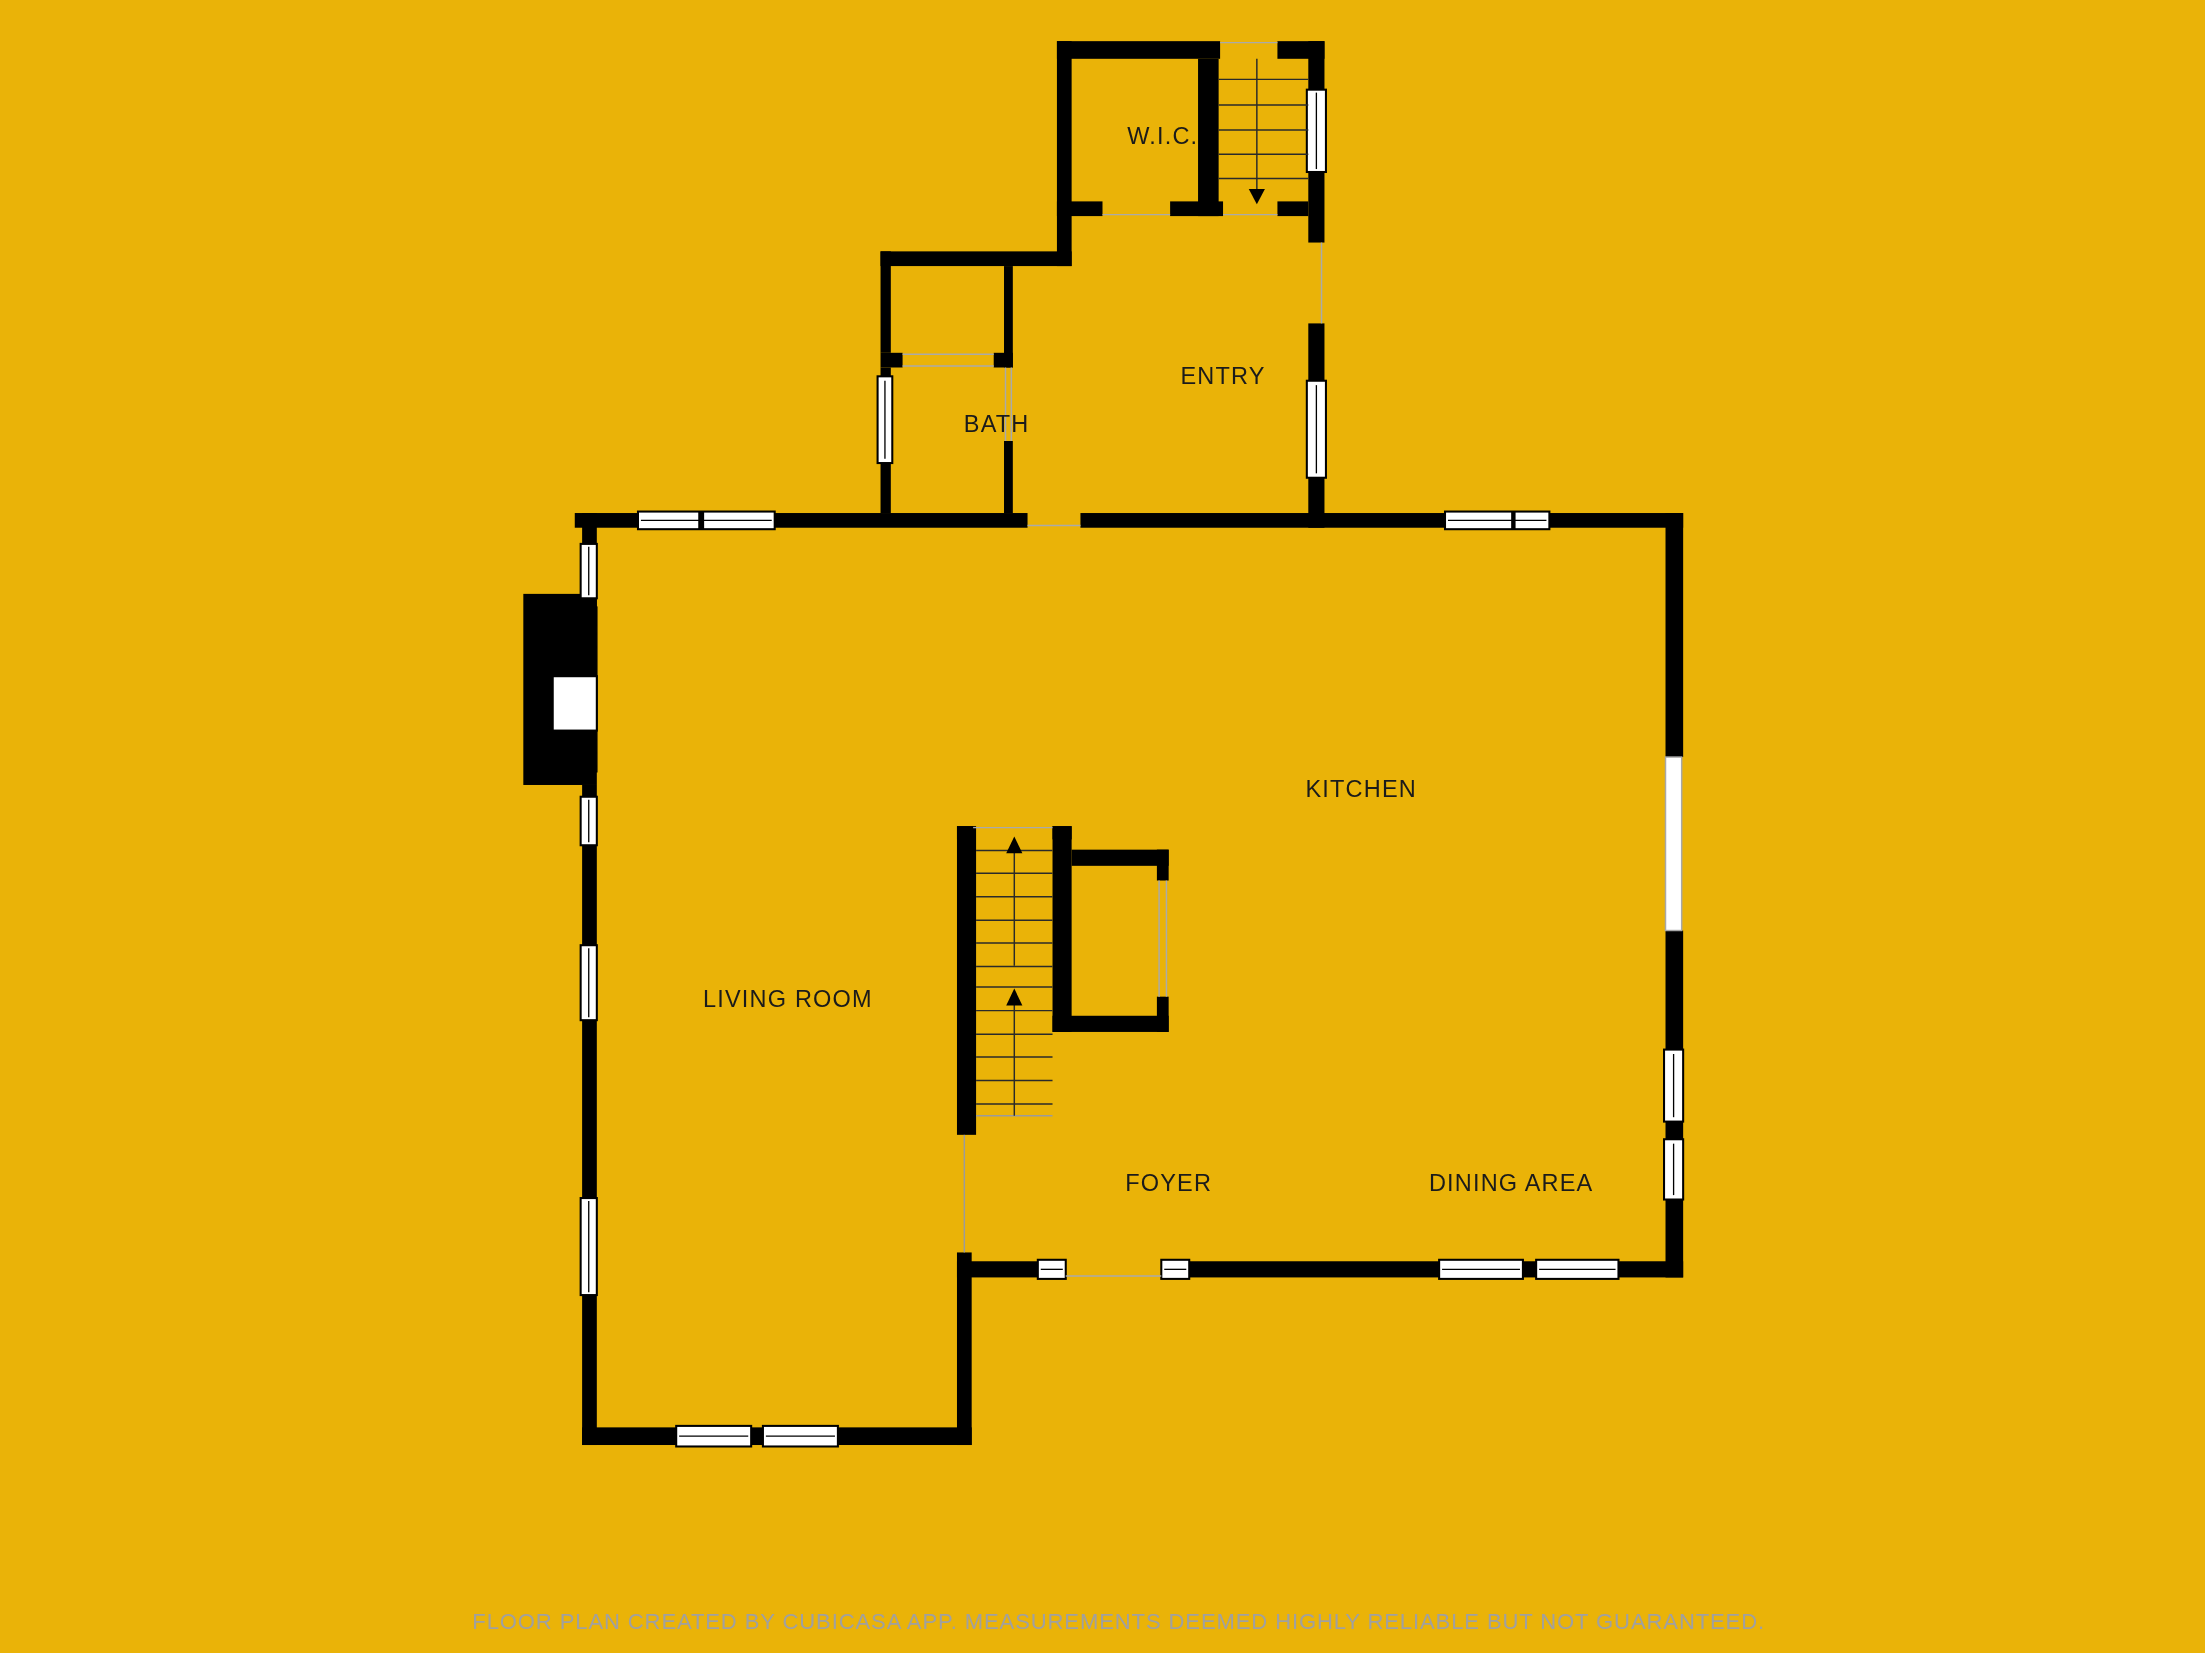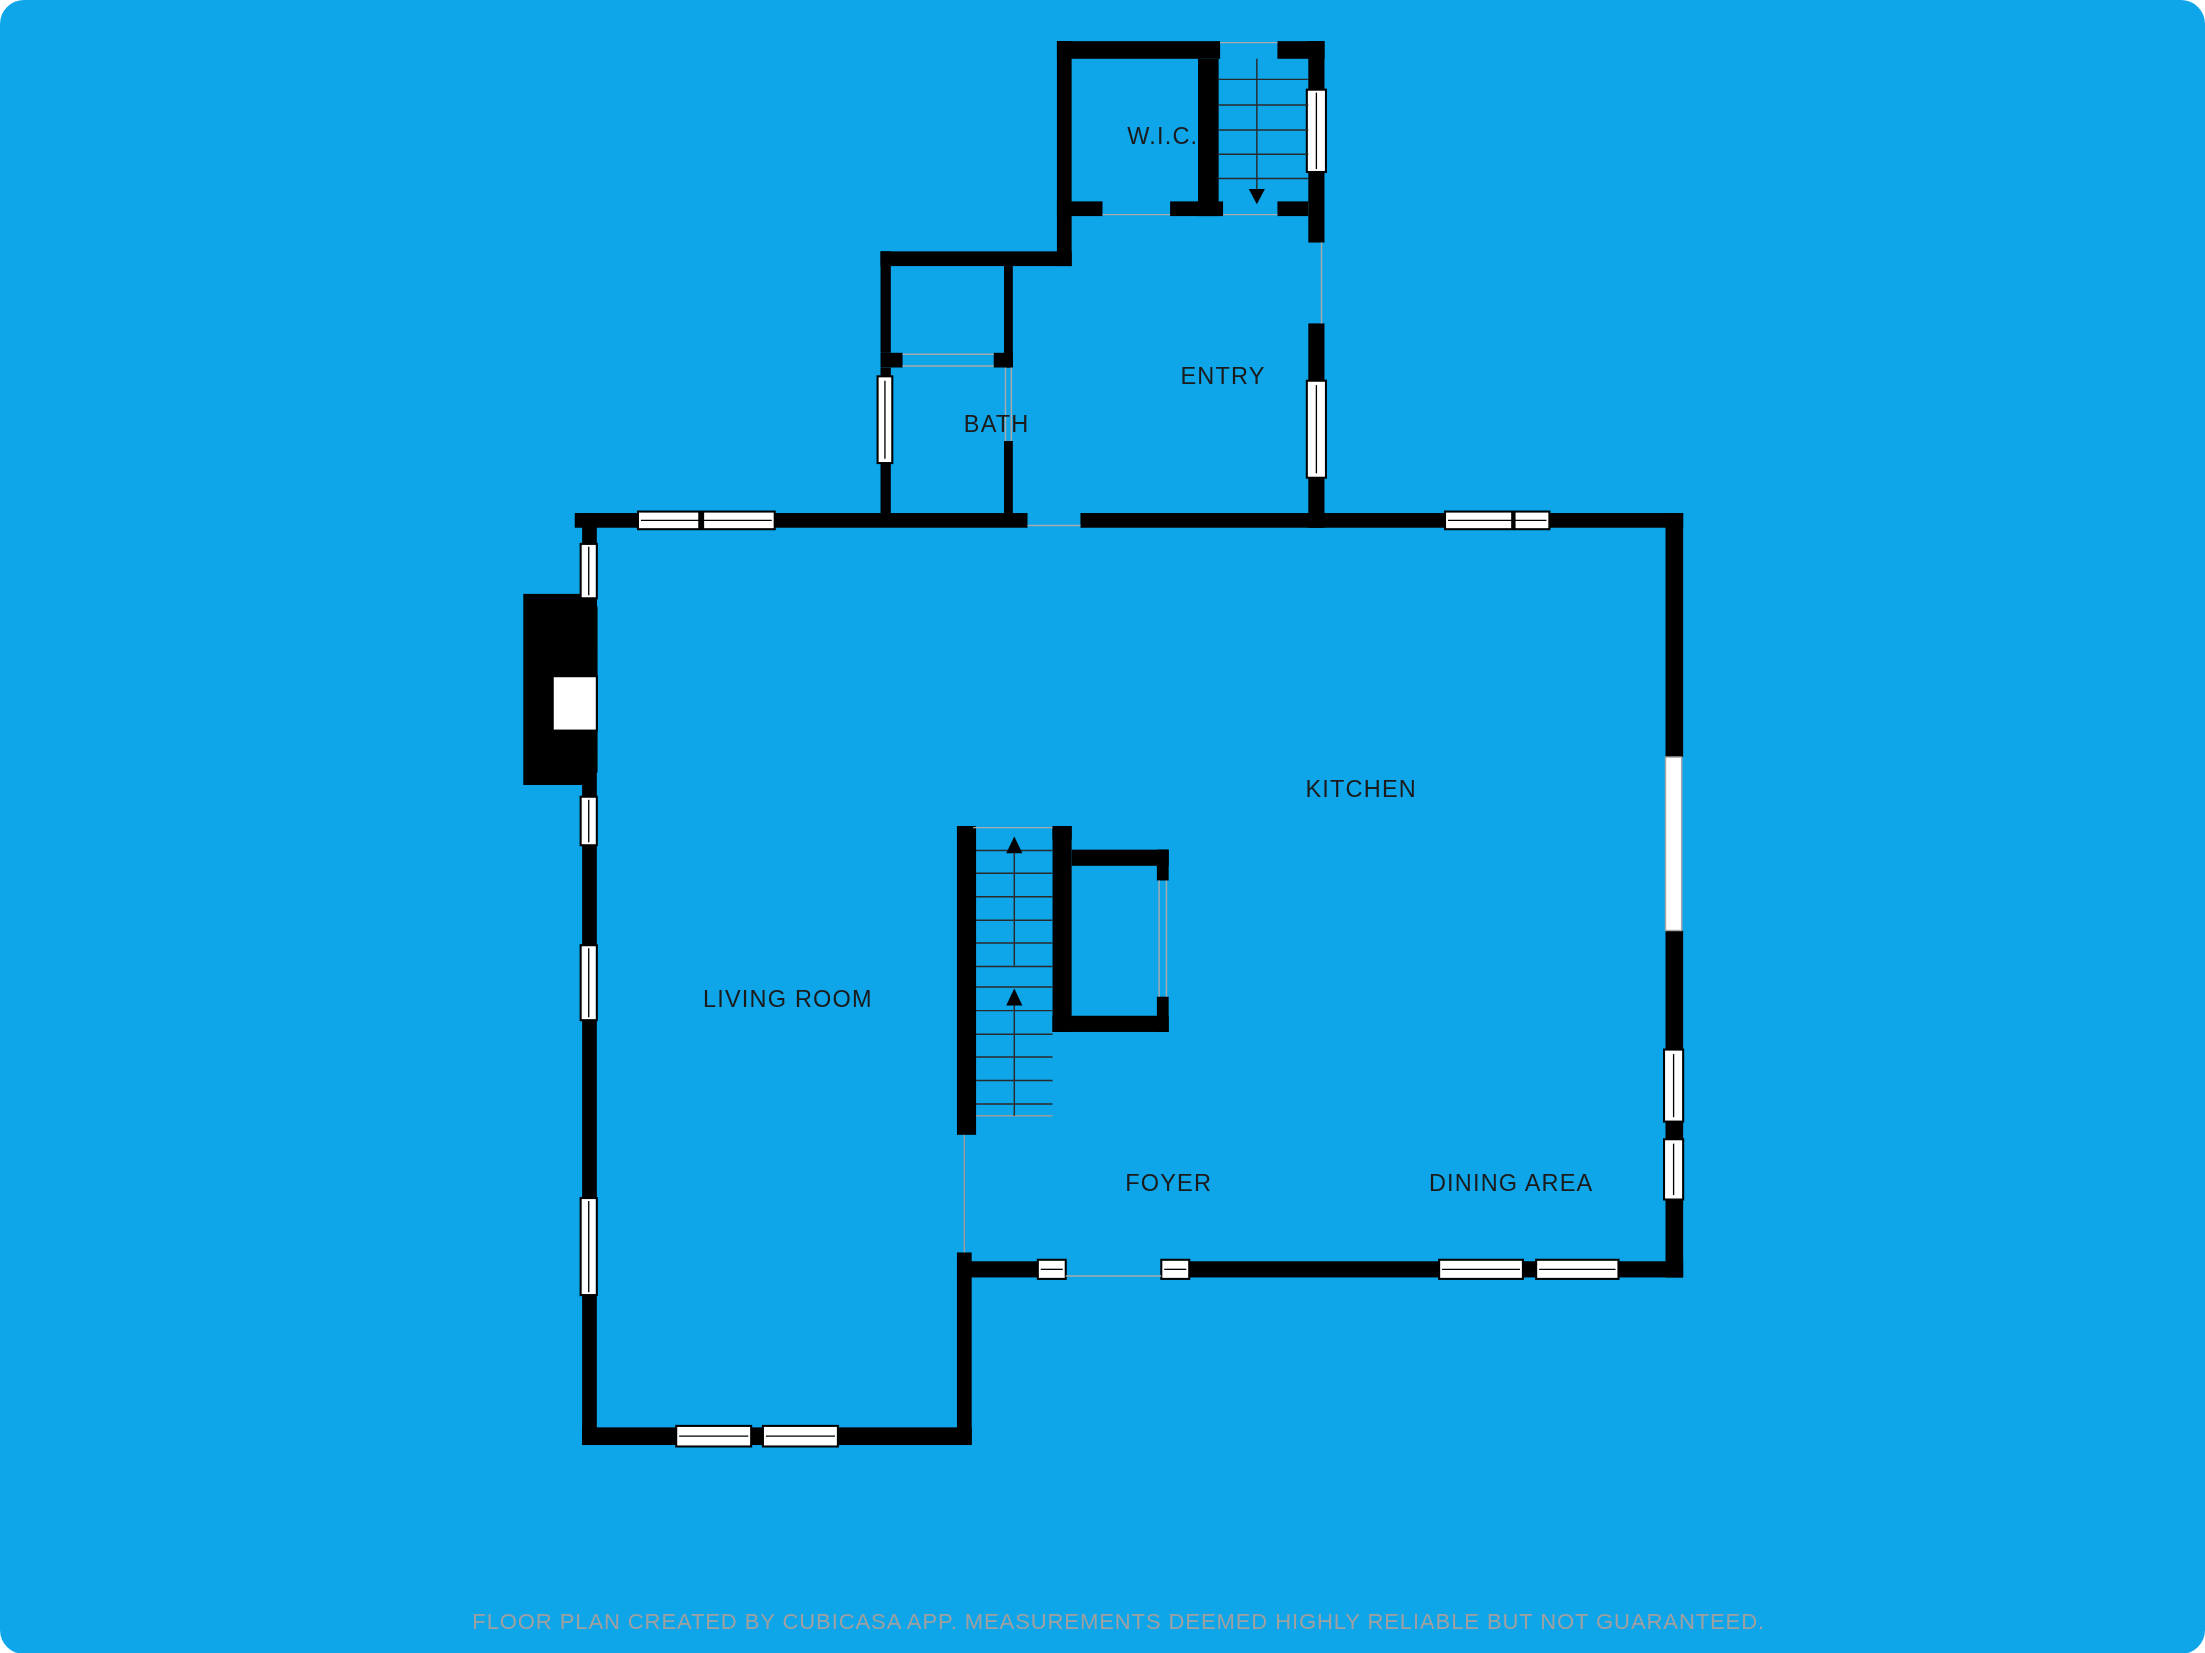--- a/index.html
+++ b/index.html
@@ -3,22 +3,21 @@
 <meta charset="utf-8">
 <style>
   html, body {
     margin: 0;
     padding: 0;
     background: #ffffff;
     font-family: "Liberation Sans", "DejaVu Sans", sans-serif;
   }
   .plan-wrap {
     width: 100%;
-    background: #0ea5e9;
-    border-radius: 24px;
+    background: #eab308;
   }
   svg { display: block; width: 100%; height: auto; }
   .wall { fill: #000000; stroke: none; }
   .win { fill: #ffffff; stroke: #000000; stroke-width: 1.4; }
   .winline { stroke: #000000; stroke-width: 0.9; fill: none; }
   .mullion { fill: #000000; }
   .opening { stroke: #aaaaaa; stroke-width: 1; fill: none; }
   .slider { fill: #ffffff; stroke: #a8a8a8; stroke-width: 1; }
   .tread { stroke: #2a2a2a; stroke-width: 1; fill: none; }
   .stairline { stroke: #2a2a2a; stroke-width: 1; fill: none; }

